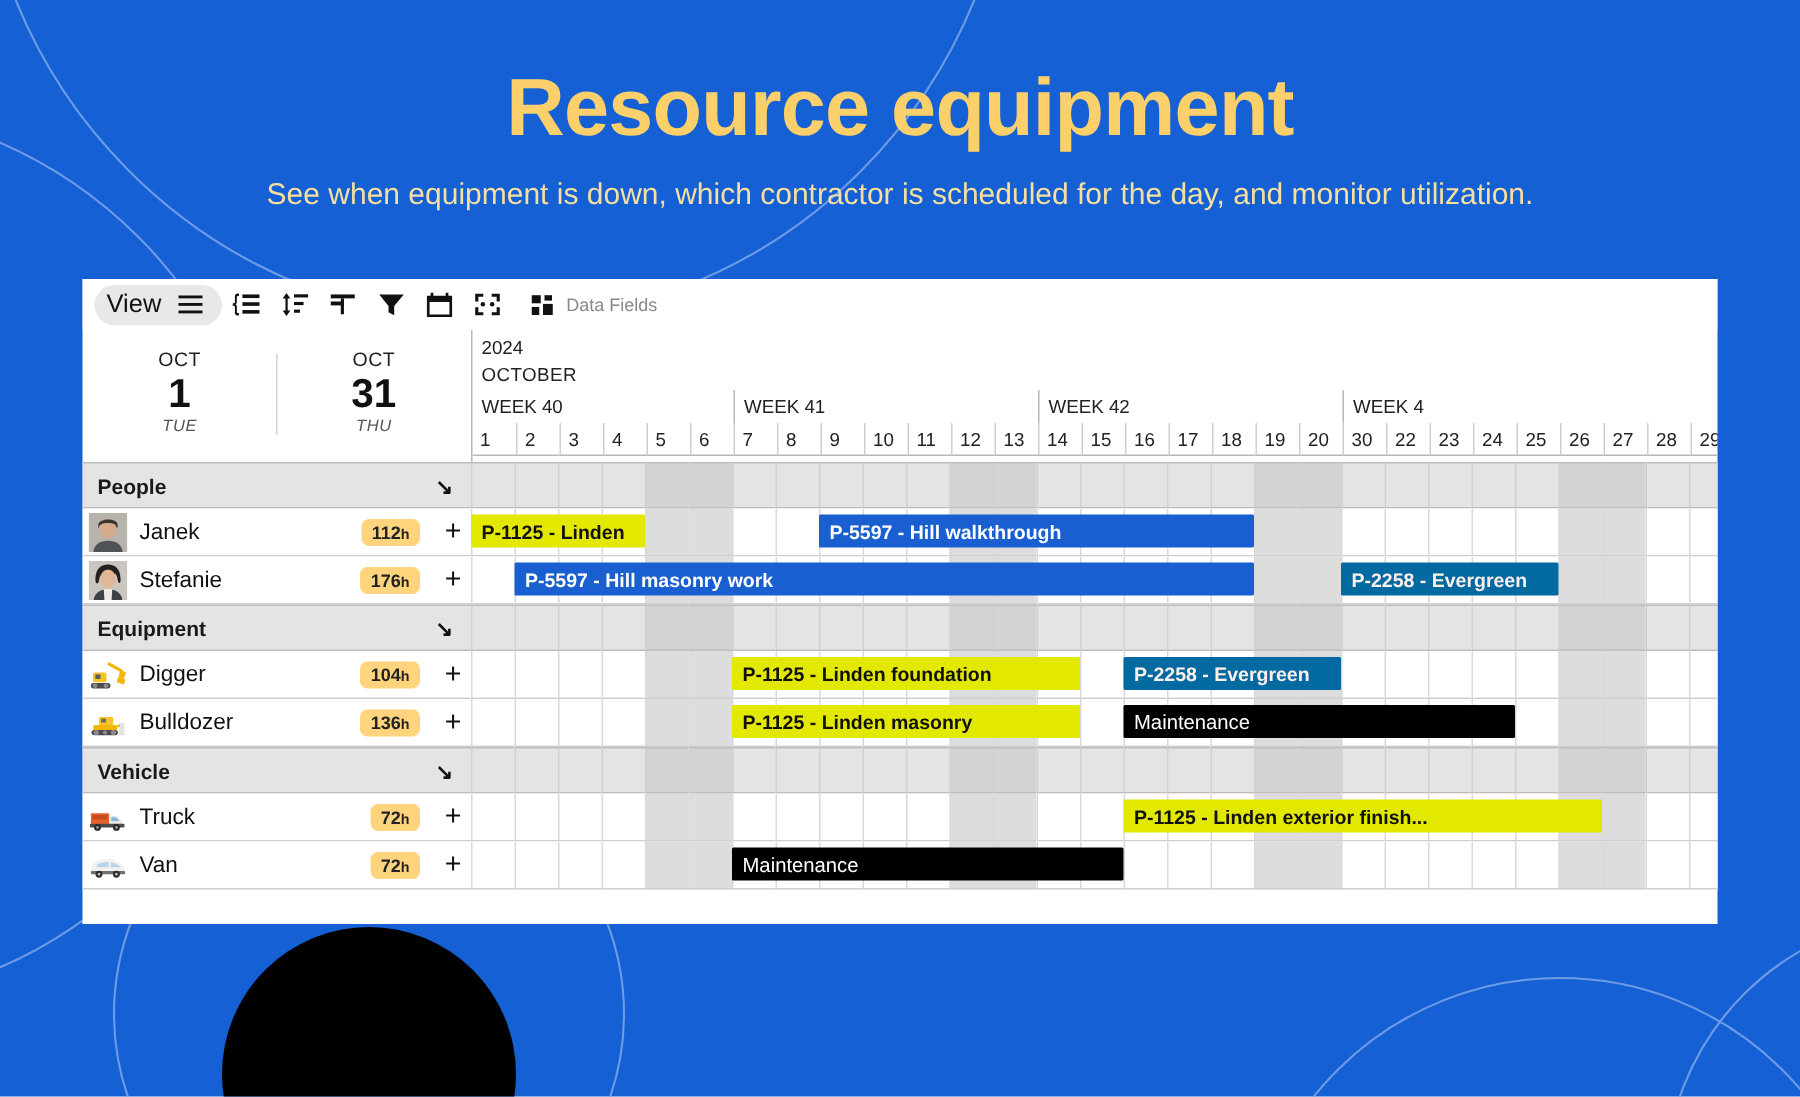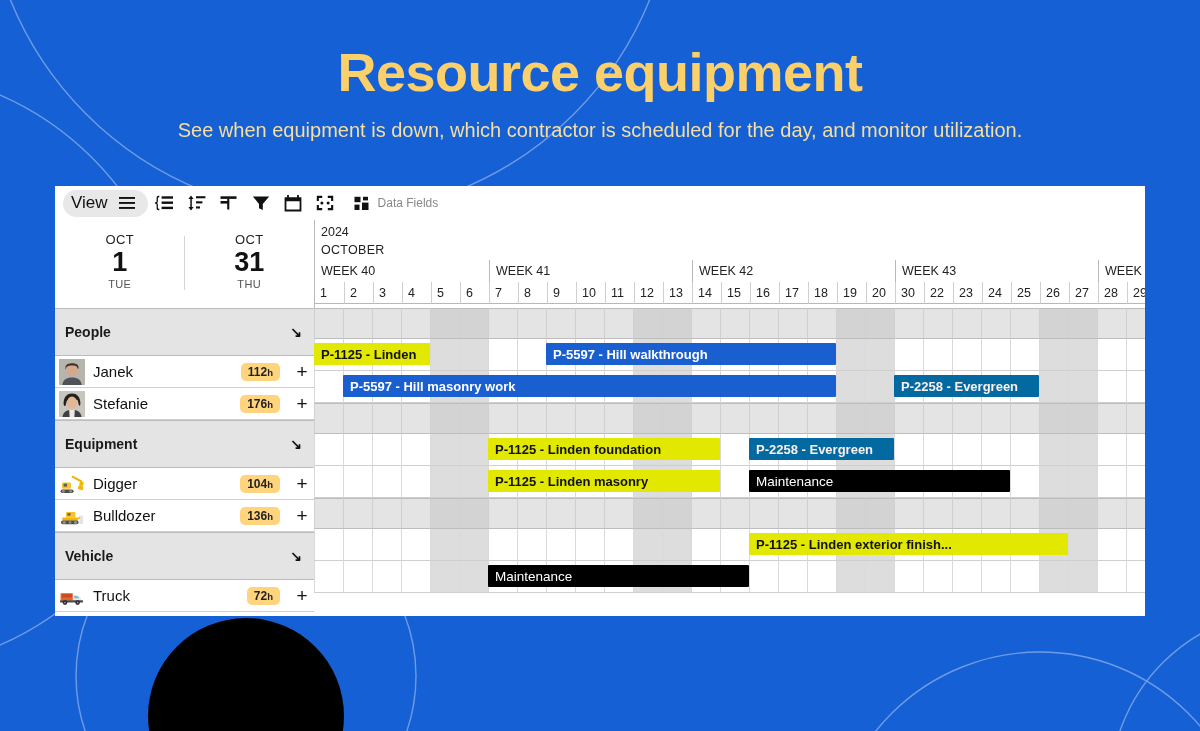--- a/index.html
+++ b/index.html
@@ -88,21 +88,21 @@
     position: relative;
   }
   .datehead::after {
     content: ""; position: absolute;
     left: 129px; top: 16px; bottom: 18px; width: 1px;
     background: #d4d4d4;
   }
   .datecell { text-align: center; width: 100px; }
   .dc-mon { font-size: 13px; color: #222; letter-spacing: .4px; }
   .dc-day { font-size: 27px; font-weight: bold; color: #111; line-height: 1.15; }
-  .dc-dow { font-size: 11px; color: #555; letter-spacing: .4px; }
+  .dc-dow { font-size: 11px; color: #555; letter-spacing: .4px; font-style: italic; }
 
   .scale { flex: 1; border-left: 1px solid #b8b8b8; position: relative; }
   .scale-year { font-size: 12.5px; padding: 5px 0 0 6px; color: #222; }
   .scale-month { font-size: 12.5px; padding: 4px 0 0 6px; color: #222; letter-spacing: .3px; }
   .weeks { display: flex; height: 22px; margin-top: 3px; }
   .week {
     font-size: 12.5px; color: #222;
     padding-left: 6px; line-height: 22px;
     border-left: 1px solid #b8b8b8;
     white-space: nowrap; overflow: hidden;
@@ -117,21 +117,21 @@
     border-bottom: 1px solid #b8b8b8;
   }
   .day:first-child { border-left: none; }
 
   
   .body { display: flex; }
   .left { width: 259px; min-width: 259px; }
   .right { flex: 1; position: relative; }
 
   .grouprow {
-    height: 48px;
+    height: 31px;
     background: #e4e4e4;
     border-top: 1px solid #bdbdbd;
     border-bottom: 1px solid #bdbdbd;
     display: flex; align-items: center;
     padding: 0 12px 0 10px;
     justify-content: space-between;
   }
   .groupname { font-size: 14px; font-weight: 600; color: #1a1a1a; }
   .group-arrow { font-size: 14px; color: #111; font-weight: bold; }
 
@@ -325,21 +325,20 @@
       </div>
     </div>
 
     <div class="scale">
       <div class="scale-year">2024</div>
       <div class="scale-month">OCTOBER</div>
       <div class="weeks" id="weeks-row">
           <div class="week" style="width: 174px; min-width: 174px;">WEEK 40</div>
           <div class="week" style="width: 203px; min-width: 203px;">WEEK 41</div>
           <div class="week" style="width: 203px; min-width: 203px;">WEEK 42</div>
-          <div class="week" style="width: 203px; min-width: 203px;">WEEK 43</div>
           <div class="week" style="width: 58px; min-width: 58px;">WEEK 4</div>
         </div>
       <div class="days" id="days-row">
           <div class="day">1</div>
           <div class="day">2</div>
           <div class="day">3</div>
           <div class="day">4</div>
           <div class="day">5</div>
           <div class="day">6</div>
           <div class="day">7</div>

